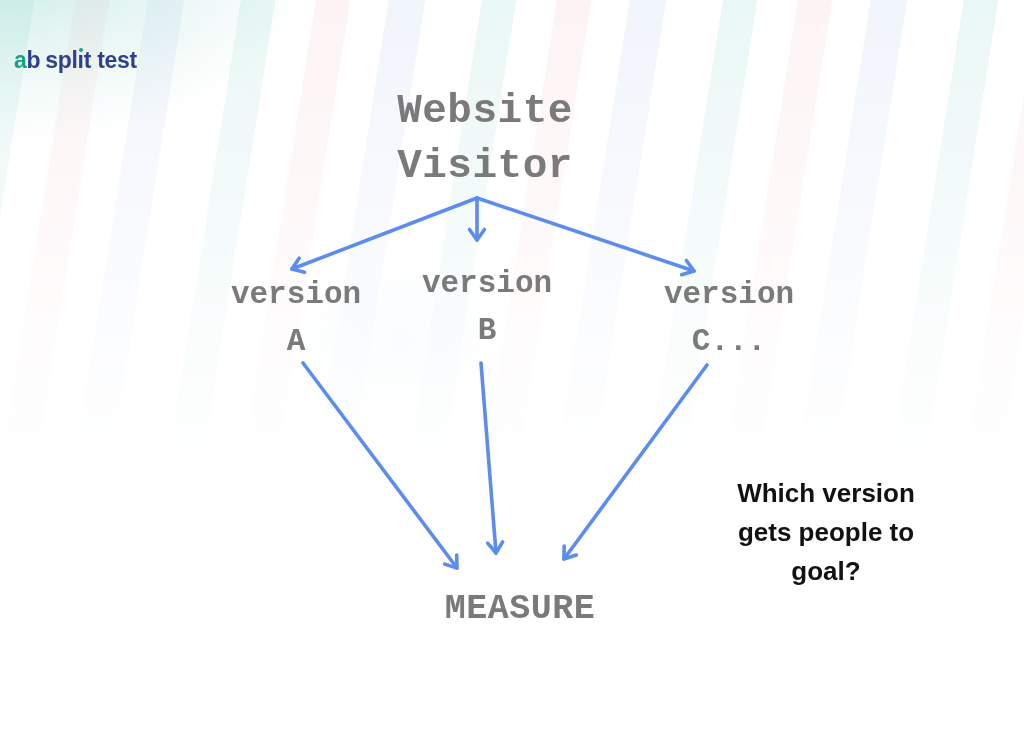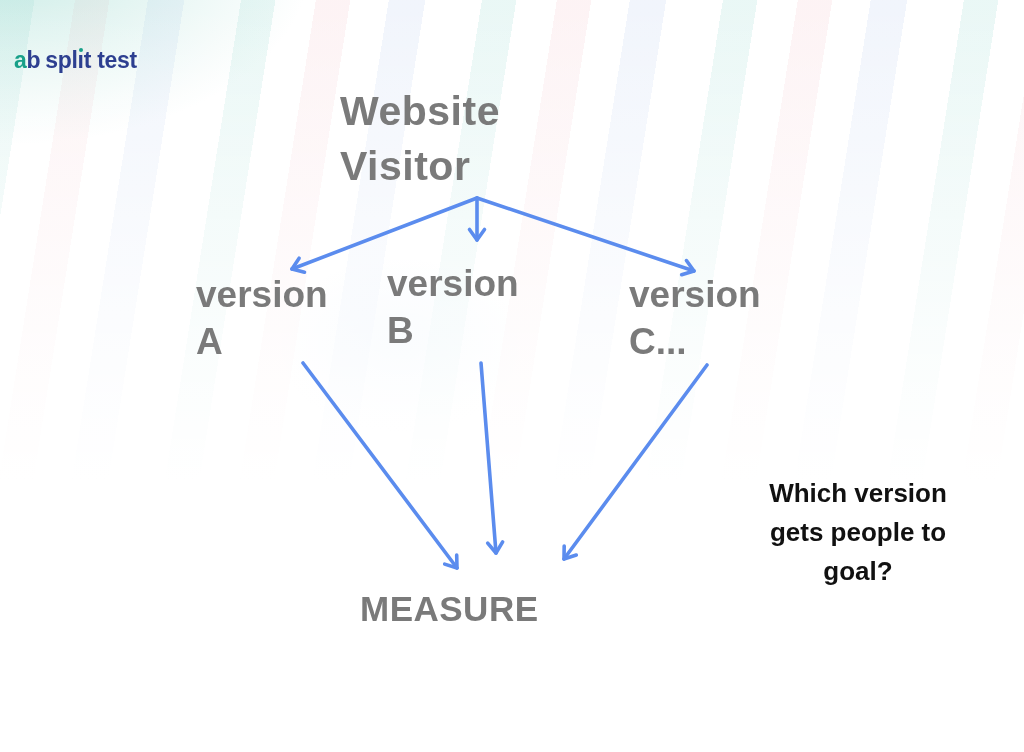--- a/index.html
+++ b/index.html
@@ -47,43 +47,43 @@
     left: 50%;
     top: 1px;
     width: 4px;
     height: 4px;
     margin-left: -2px;
     border-radius: 50%;
     background: #18a089;
   }
 
   
-  .node { position: absolute; color: #7a7a7a; font-weight: 700; }
+  .node { position: absolute; text-align: center; color: #7a7a7a; font-weight: 700; font-family: Liberation Mono, monospace; }
 
   .node-source {
     left: 340px; top: 84px; width: 290px;
     font-size: 41px; line-height: 55px; letter-spacing: 0.5px;
   }
   .node-version {
     width: 200px;
-    font-size: 37px; line-height: 47px;
+    font-size: 31px; line-height: 47px;
   }
   .node-version-a { left: 196px; top: 271px; }
   .node-version-b { left: 387px; top: 260px; }
   .node-version-c { left: 629px; top: 271px; }
 
   .node-goal {
     left: 360px; top: 579px; width: 320px;
     font-size: 35px; line-height: 60px; letter-spacing: 0.5px;
   }
 
   
   .annotation {
     position: absolute;
-    left: 736px; top: 474px; width: 244px;
+    left: 704px; top: 474px; width: 244px;
     text-align: center;
     color: #111111;
     font-size: 26px;
     font-weight: 700;
     line-height: 39px;
   }
 
   
   .arrows-layer {
     position: absolute;

